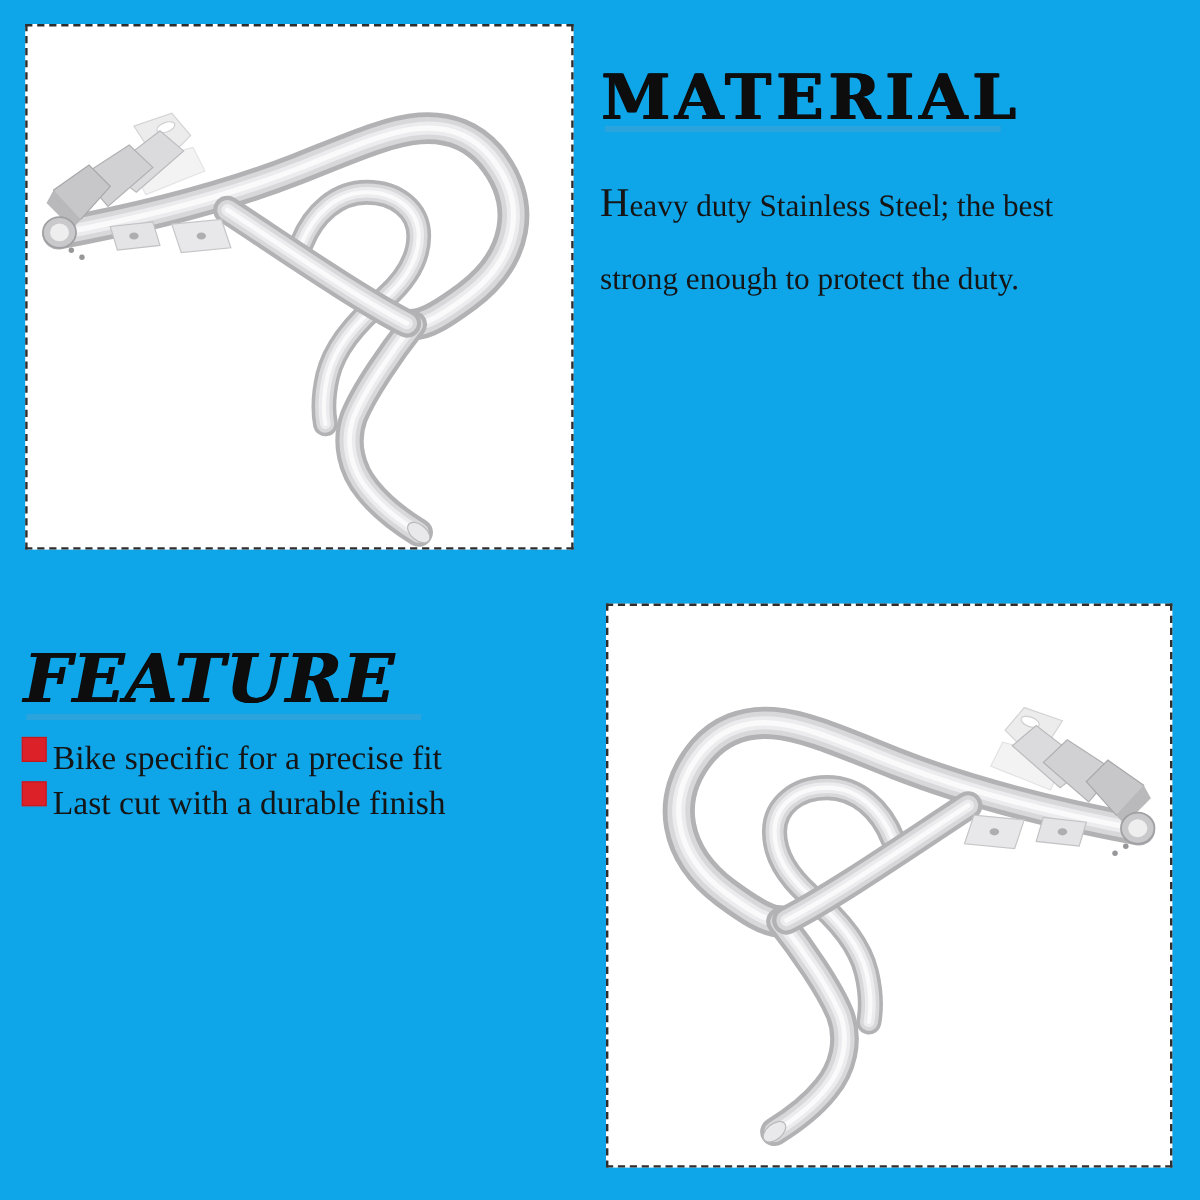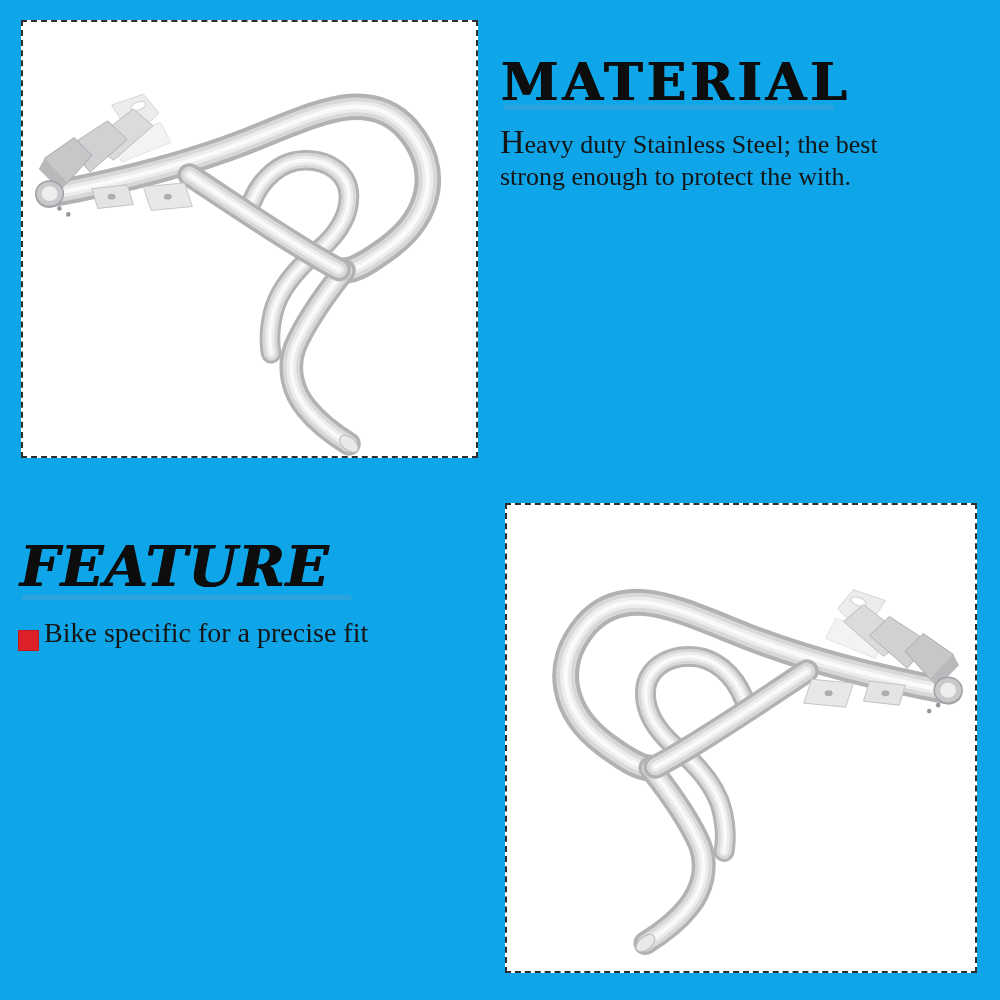--- a/index.html
+++ b/index.html
@@ -24,26 +24,26 @@
   .feature-heading{left:20px;top:538px;font-size:56px;letter-spacing:1px;font-style:italic;}
   .underline{position:absolute;height:5px;background:#2ba3dc;}
   .material-underline{left:504px;top:105px;width:330px;}
   .feature-underline{left:22px;top:595px;width:329px;}
 
   
   .material-text{
     position:absolute;left:500px;top:124px;width:470px;
     font-size:26px;line-height:35px;color:#151515;
   }
-  .material-text .para-line{height:35px;}
+  .material-text .para-line{height:35px;margin-top:28px;}
   .material-text .para-line:first-child::first-letter{font-size:34px;font-weight:400;}
 
   
   .feature-list{position:absolute;left:18px;top:614px;width:470px;}
-  .feature-row{display:flex;align-items:flex-end;height:37px;}
+  .feature-row{display:flex;align-items:flex-start;height:37px;}
   .bullet-square{
     width:21px;height:21px;background:#dd2128;flex:0 0 auto;margin-right:5px;
     box-shadow:inset 0 0 0 1px rgba(120,0,0,.25);
   }
   .feature-row .item-text{font-size:28px;line-height:37px;white-space:nowrap;color:#151515;}
 
   
   .lay{fill:none;stroke-linecap:round;stroke-linejoin:round;}
   .l1{stroke:#b2b2b5;}
   .l2{stroke:#d8d8da;}
@@ -112,29 +112,33 @@
           <ellipse cx="331" cy="428" rx="11" ry="6.5" fill="#e9e9eb" stroke="#b9b9bc" stroke-width="1" transform="rotate(40 331 428)"></ellipse>
         </g>
       </g>
     </svg>
   </div>
 
   <div class="stencil material-heading">MATERIAL</div>
   <div class="underline material-underline"></div>
   <div class="material-text">
     <div class="para-line">Heavy duty Stainless Steel; the best</div>
-    <div class="para-line">strong enough to protect the with.</div>
+    <div class="para-line">strong enough to protect the duty.</div>
   </div>
 
   <div class="stencil feature-heading">FEATURE</div>
   <div class="underline feature-underline"></div>
   <div class="feature-list">
     <div class="feature-row">
       <span class="bullet-square"></span>
       <span class="item-text">Bike specific for a precise fit</span>
+    </div>
+    <div class="feature-row">
+      <span class="bullet-square"></span>
+      <span class="item-text">Last cut with a durable finish</span>
     </div>
   </div>
 
   <div class="photo-box box-b">
     <svg viewBox="0 0 470 468" xmlns="http://www.w3.org/2000/svg" aria-label="stainless steel crash bar guard - right side view">
       <use href="#bar-art" transform="translate(470,12) scale(-1,1)"></use>
     </svg>
   </div>
 
 </div>

